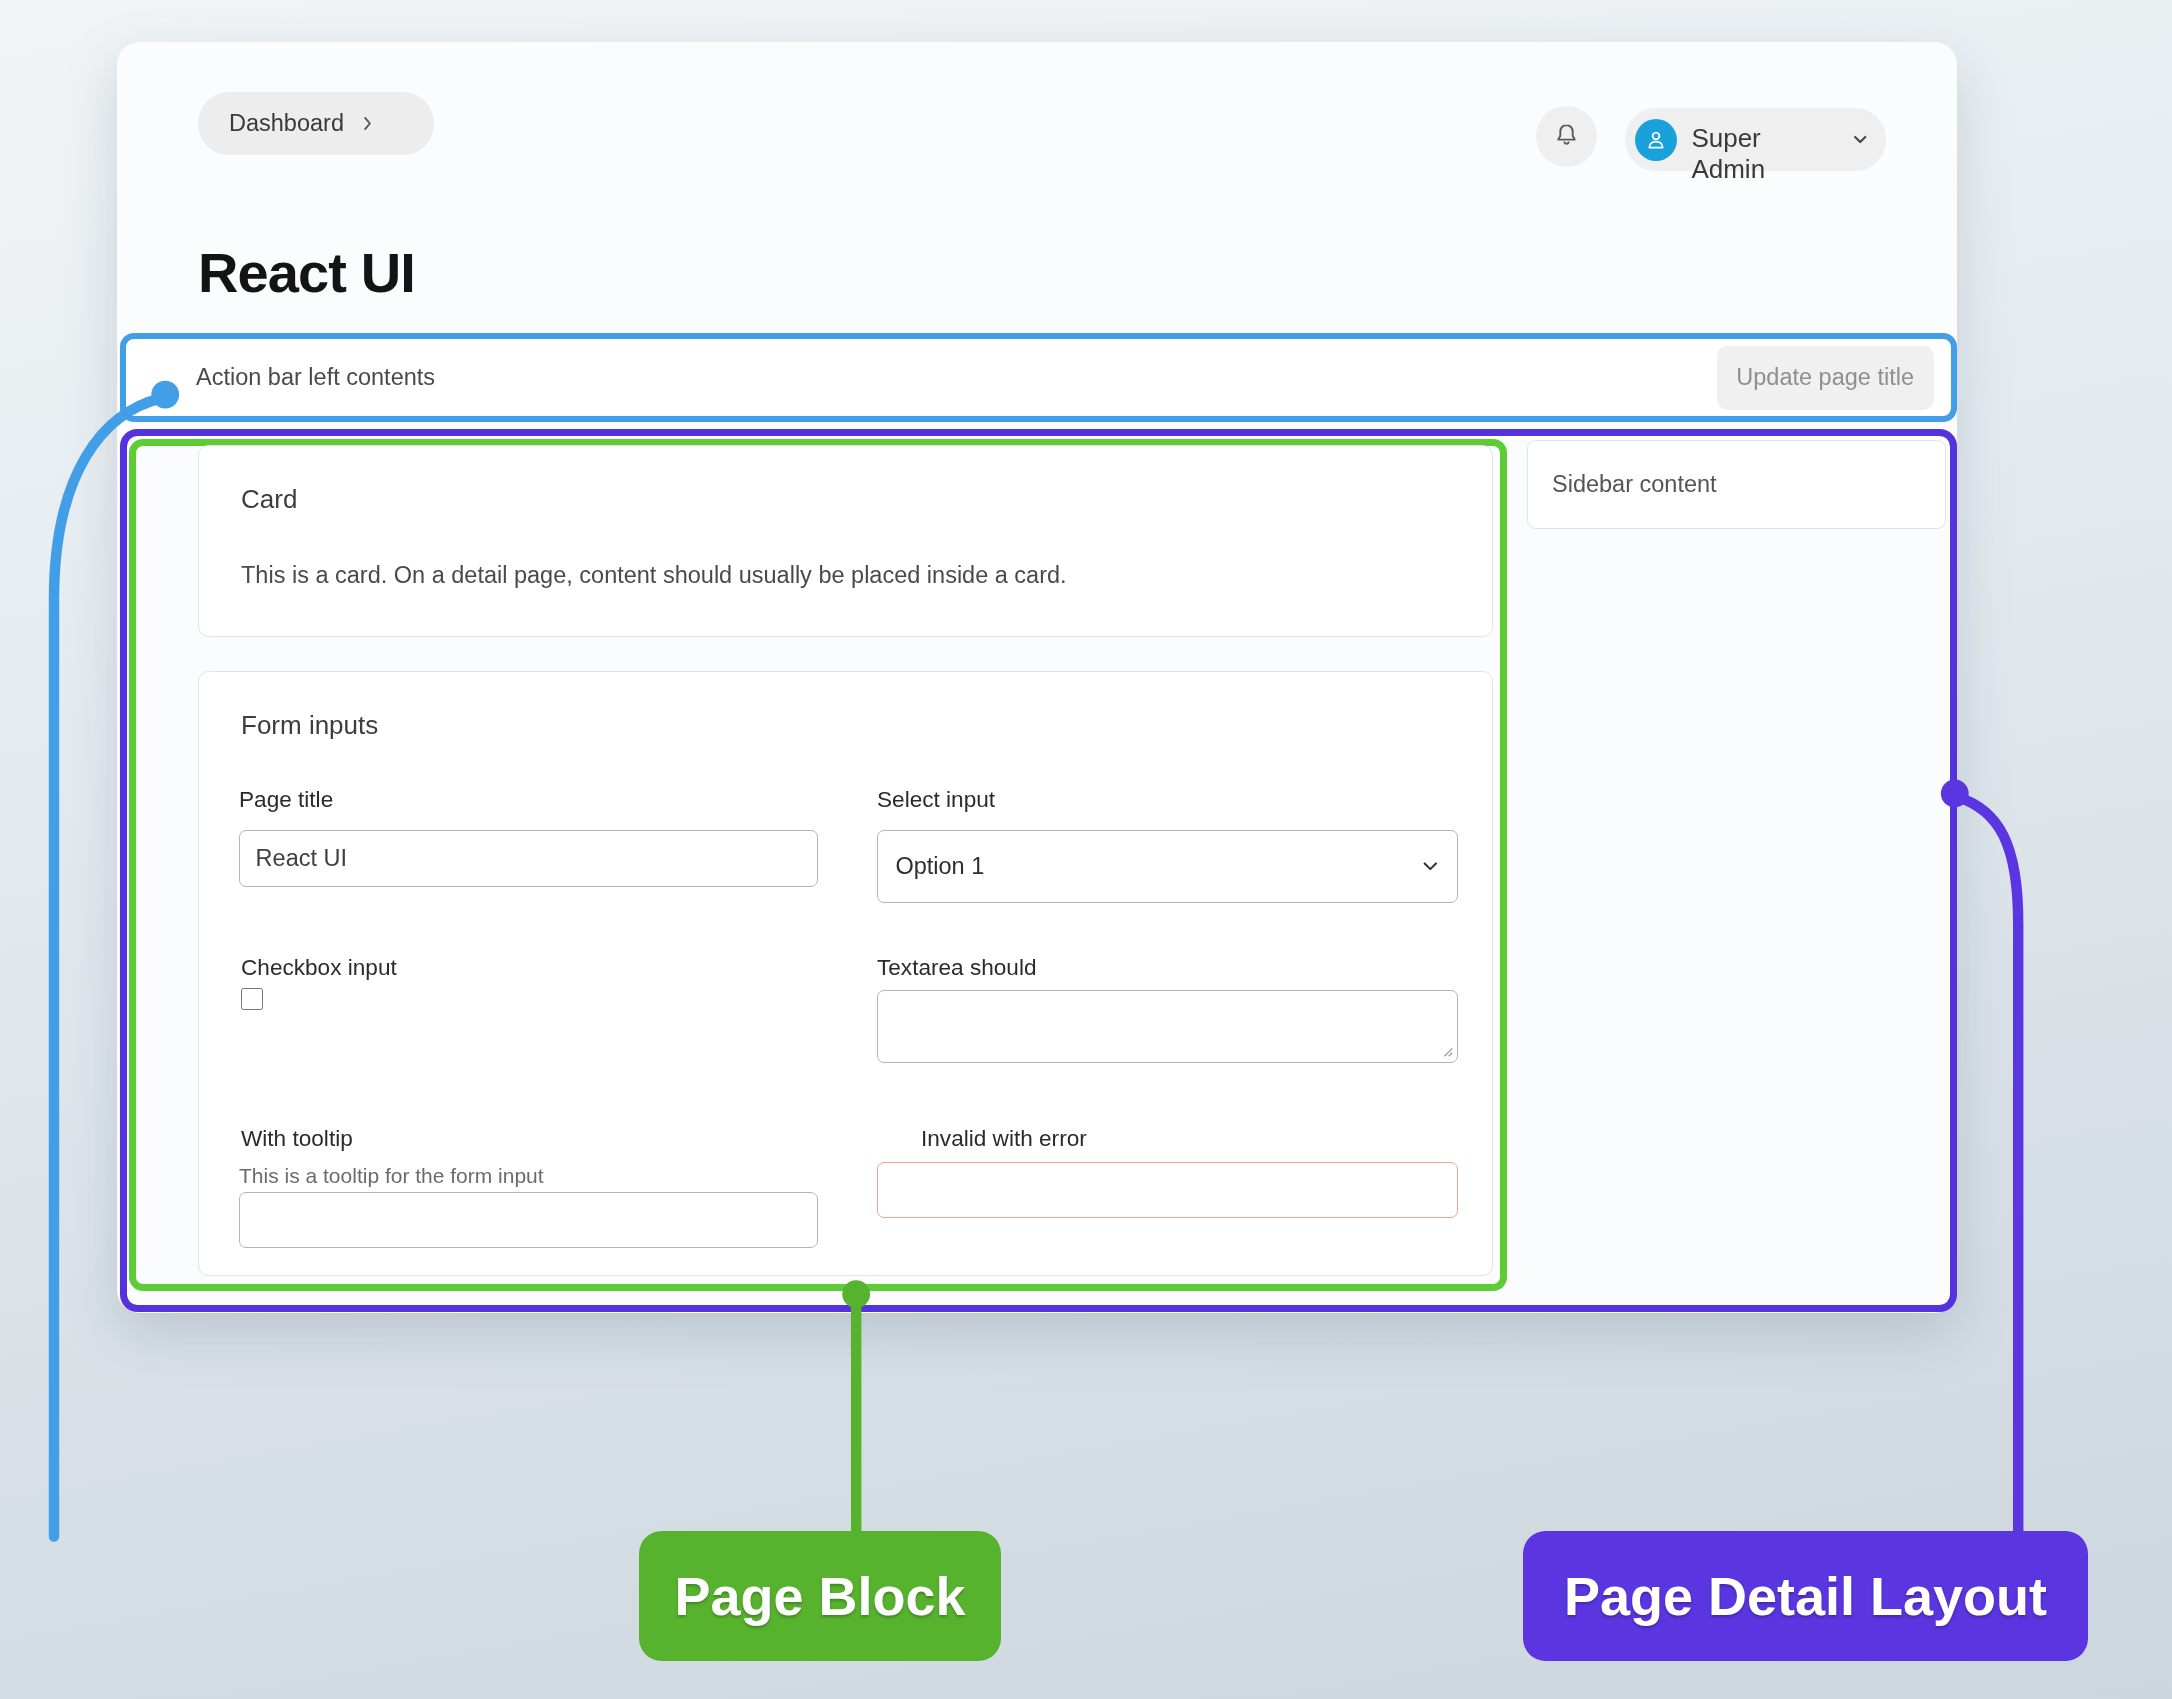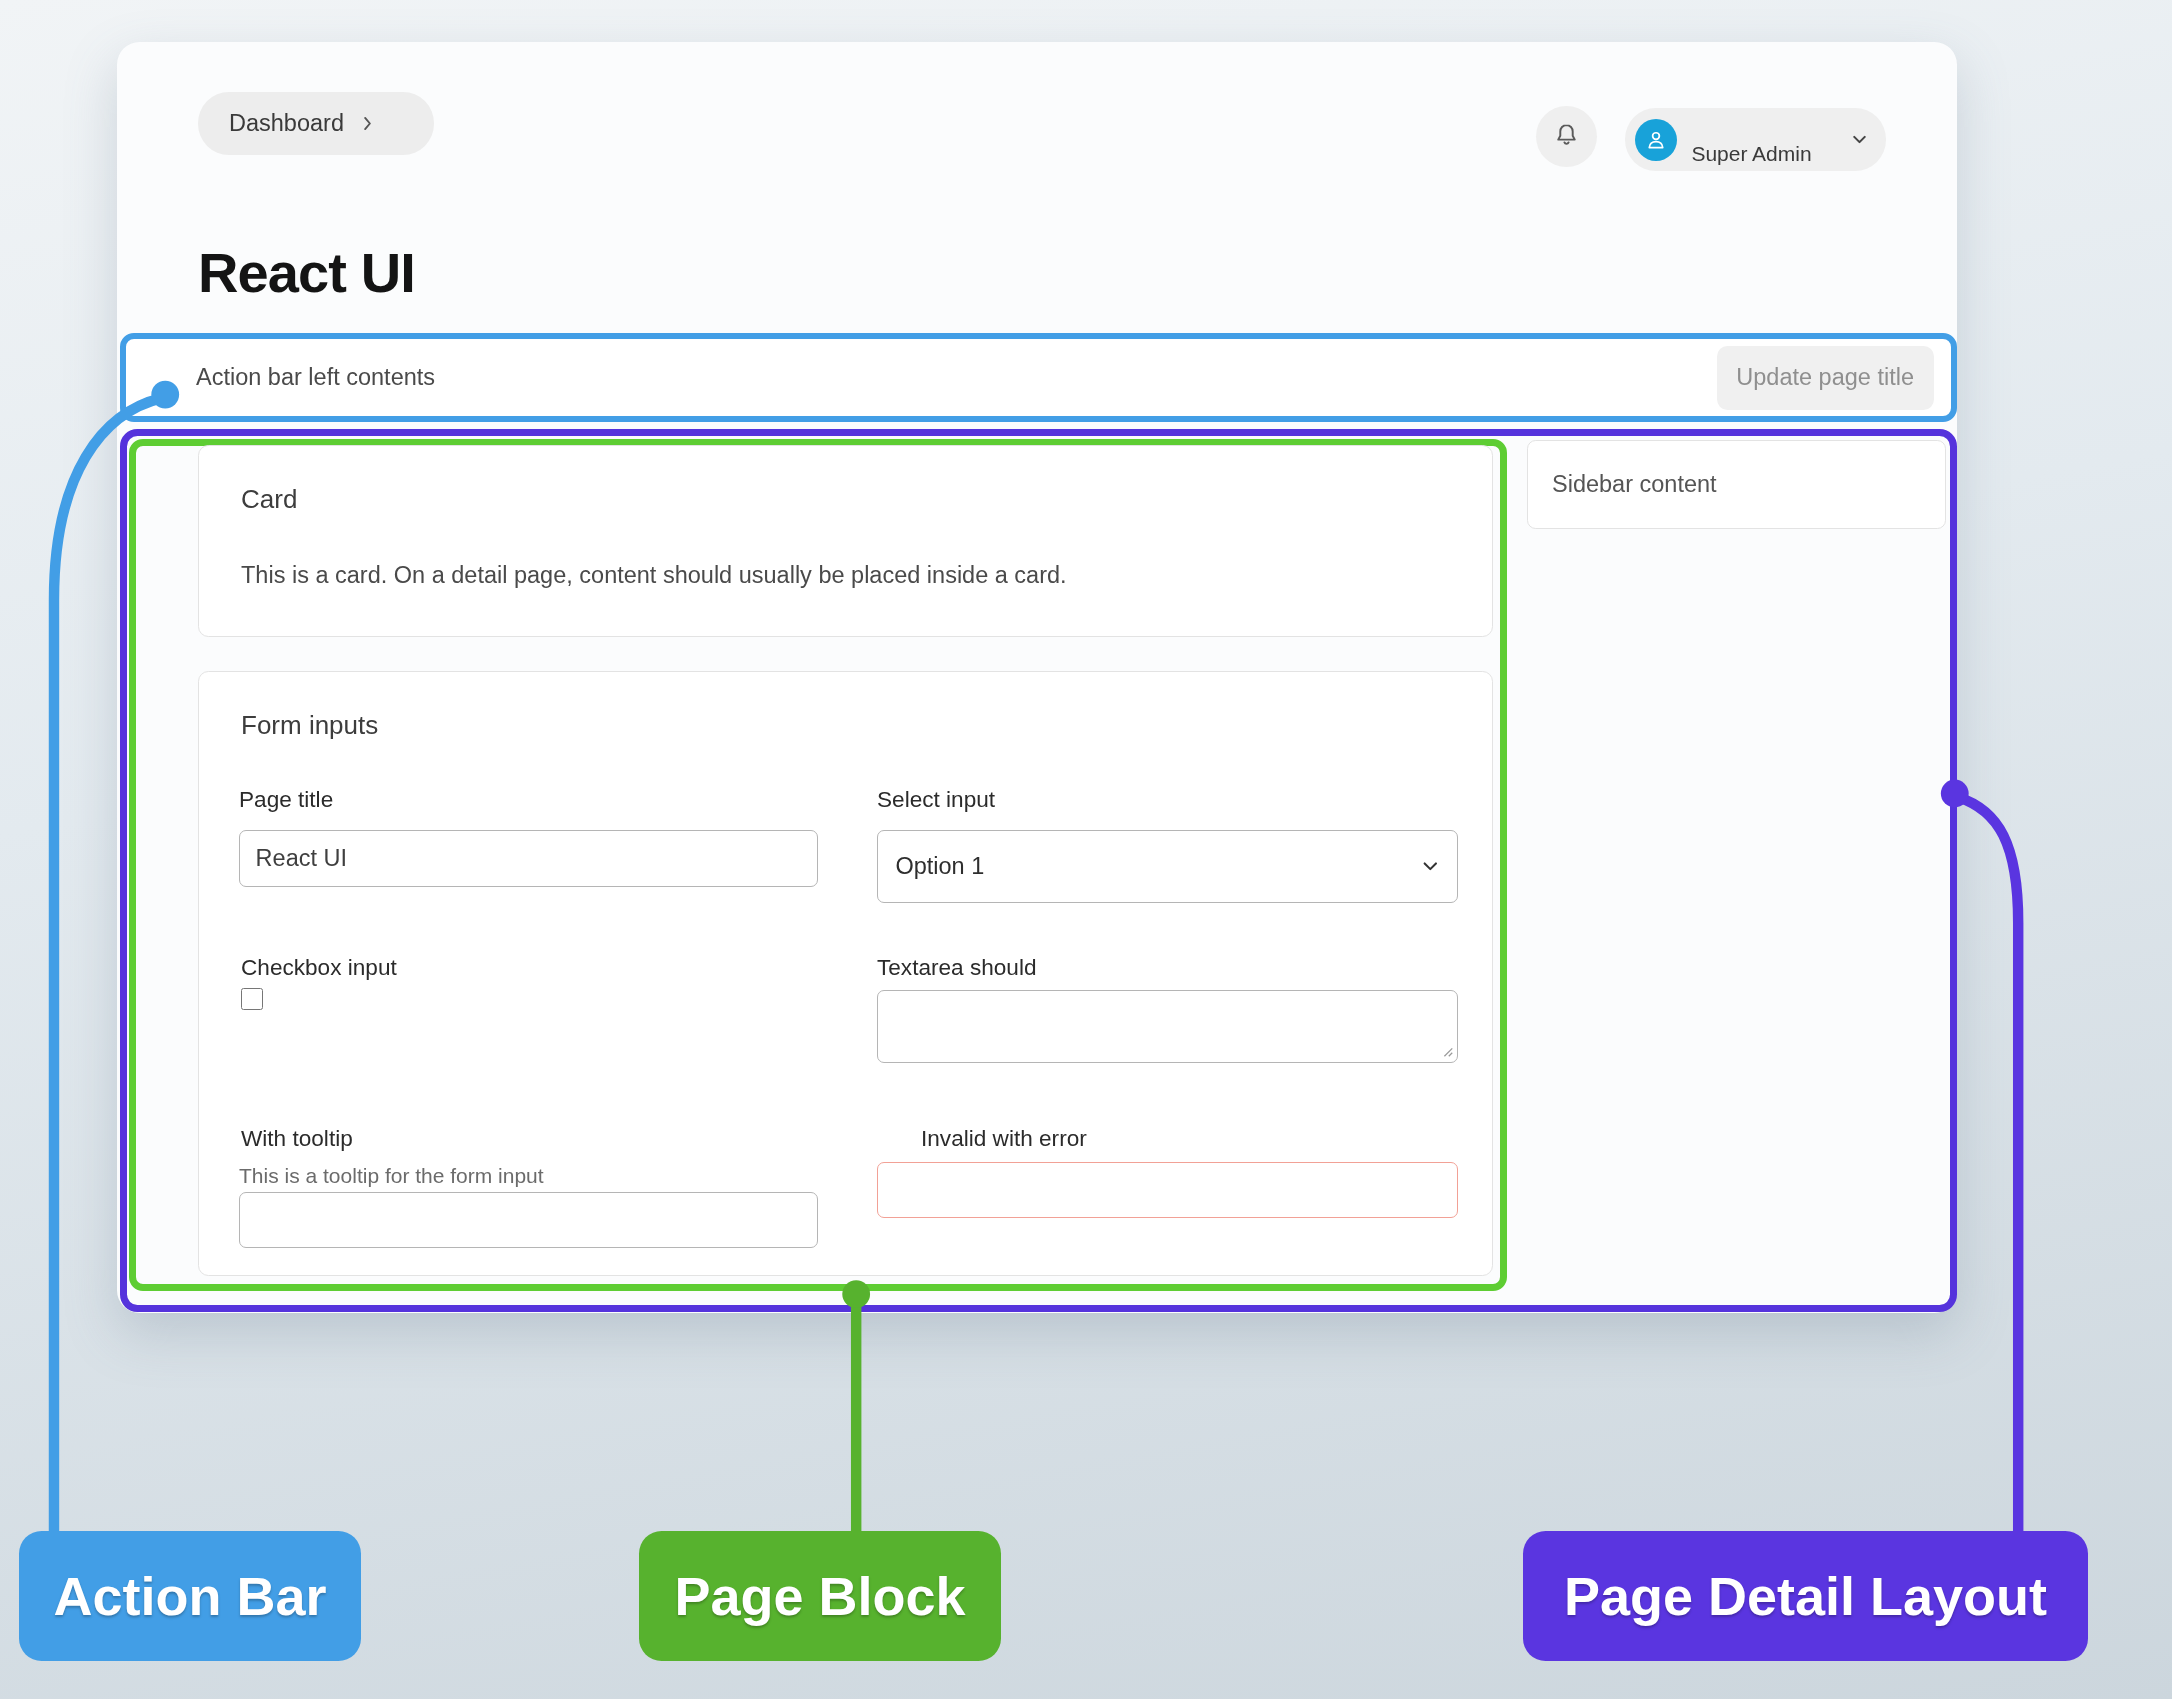--- a/index.html
+++ b/index.html
@@ -26,21 +26,21 @@
   }
   .user-pill{
     position:absolute;left:1625px;top:108px;width:261px;height:63px;border-radius:31px;
     background:#efefef;display:flex;align-items:center;padding:0 15.6px 0 10.4px;
     box-sizing:border-box;gap:14px;cursor:pointer;
   }
   .avatar{
     width:42px;height:42px;border-radius:50%;background:#18a2d9;flex:0 0 auto;
     display:flex;align-items:center;justify-content:center;
   }
-  .user-pill .name{font-size:21px;color:#3a3a3a;flex:1 1 auto;margin-top:28px;}
+  .user-pill .name{font-size:26px;color:#3a3a3a;flex:1 1 auto;margin-top:28px;}
   .page-title{
     position:absolute;left:198px;top:240px;font-size:56px;font-weight:700;color:#141414;
     letter-spacing:-0.9px;
   }
   
   .action-bar{
     position:absolute;left:120px;top:333px;width:1837px;height:89px;box-sizing:border-box;
     border:6px solid #429ee6;border-radius:14px;background:#ffffff;
     display:flex;align-items:center;
   }
@@ -197,18 +197,17 @@
 
   <svg id="connectors" width="2173" height="1700" viewBox="0 0 2500 1956">
     <path d="M 186 458 C 118 474 62 545 62 690 L 62 1768" fill="none" stroke="#429ee6" stroke-width="12" stroke-linecap="round"></path>
     <circle cx="190" cy="454" r="16" fill="#429ee6"></circle>
     <line x1="985" y1="1489" x2="985" y2="1768" stroke="#57b22e" stroke-width="12" stroke-linecap="round"></line>
     <circle cx="985" cy="1489" r="16" fill="#57b22e"></circle>
     <path d="M 2252 917 C 2300 932 2322 972 2322 1062 L 2322 1768" fill="none" stroke="#5a35e0" stroke-width="12" stroke-linecap="round"></path>
     <circle cx="2249" cy="913" r="16" fill="#5a35e0"></circle>
   </svg>
 
-  <div class="badge" id="badge-action">Action Bar</div>
   <div class="badge" id="badge-detail">Page Detail Layout</div>
   <div class="badge" id="badge-block">Page Block</div>
 
 </div>
 
 
 </body></html>

